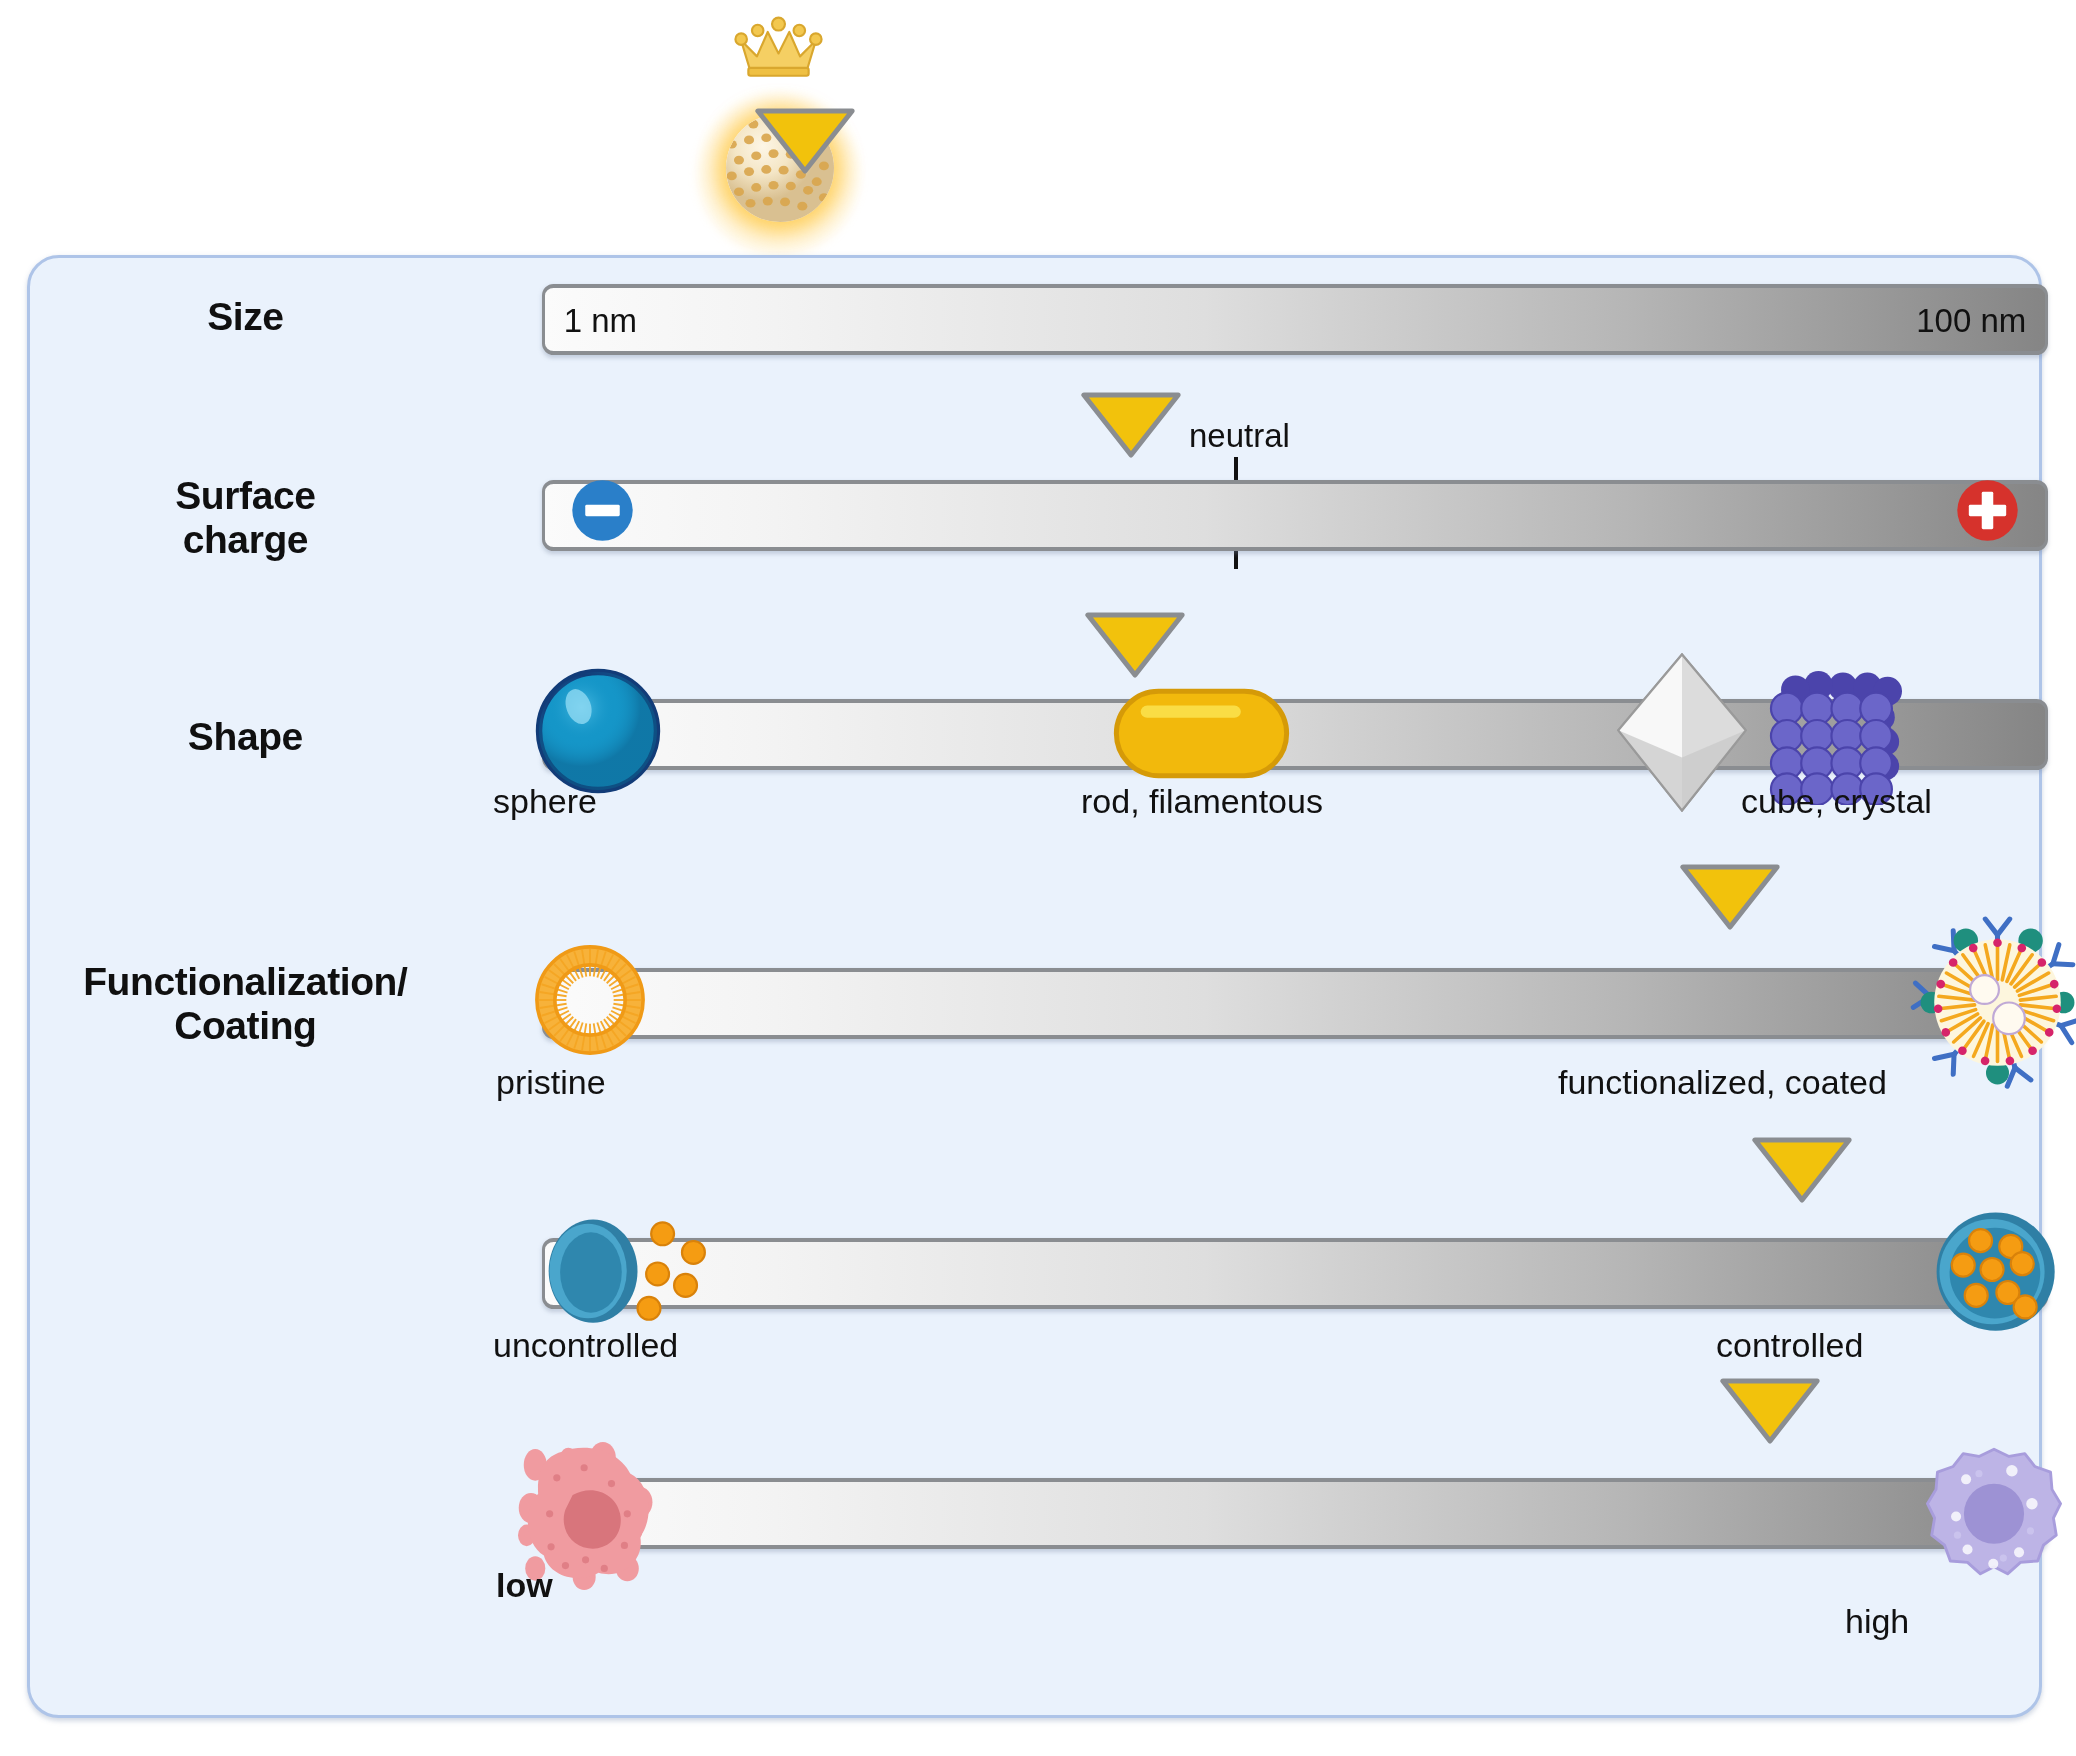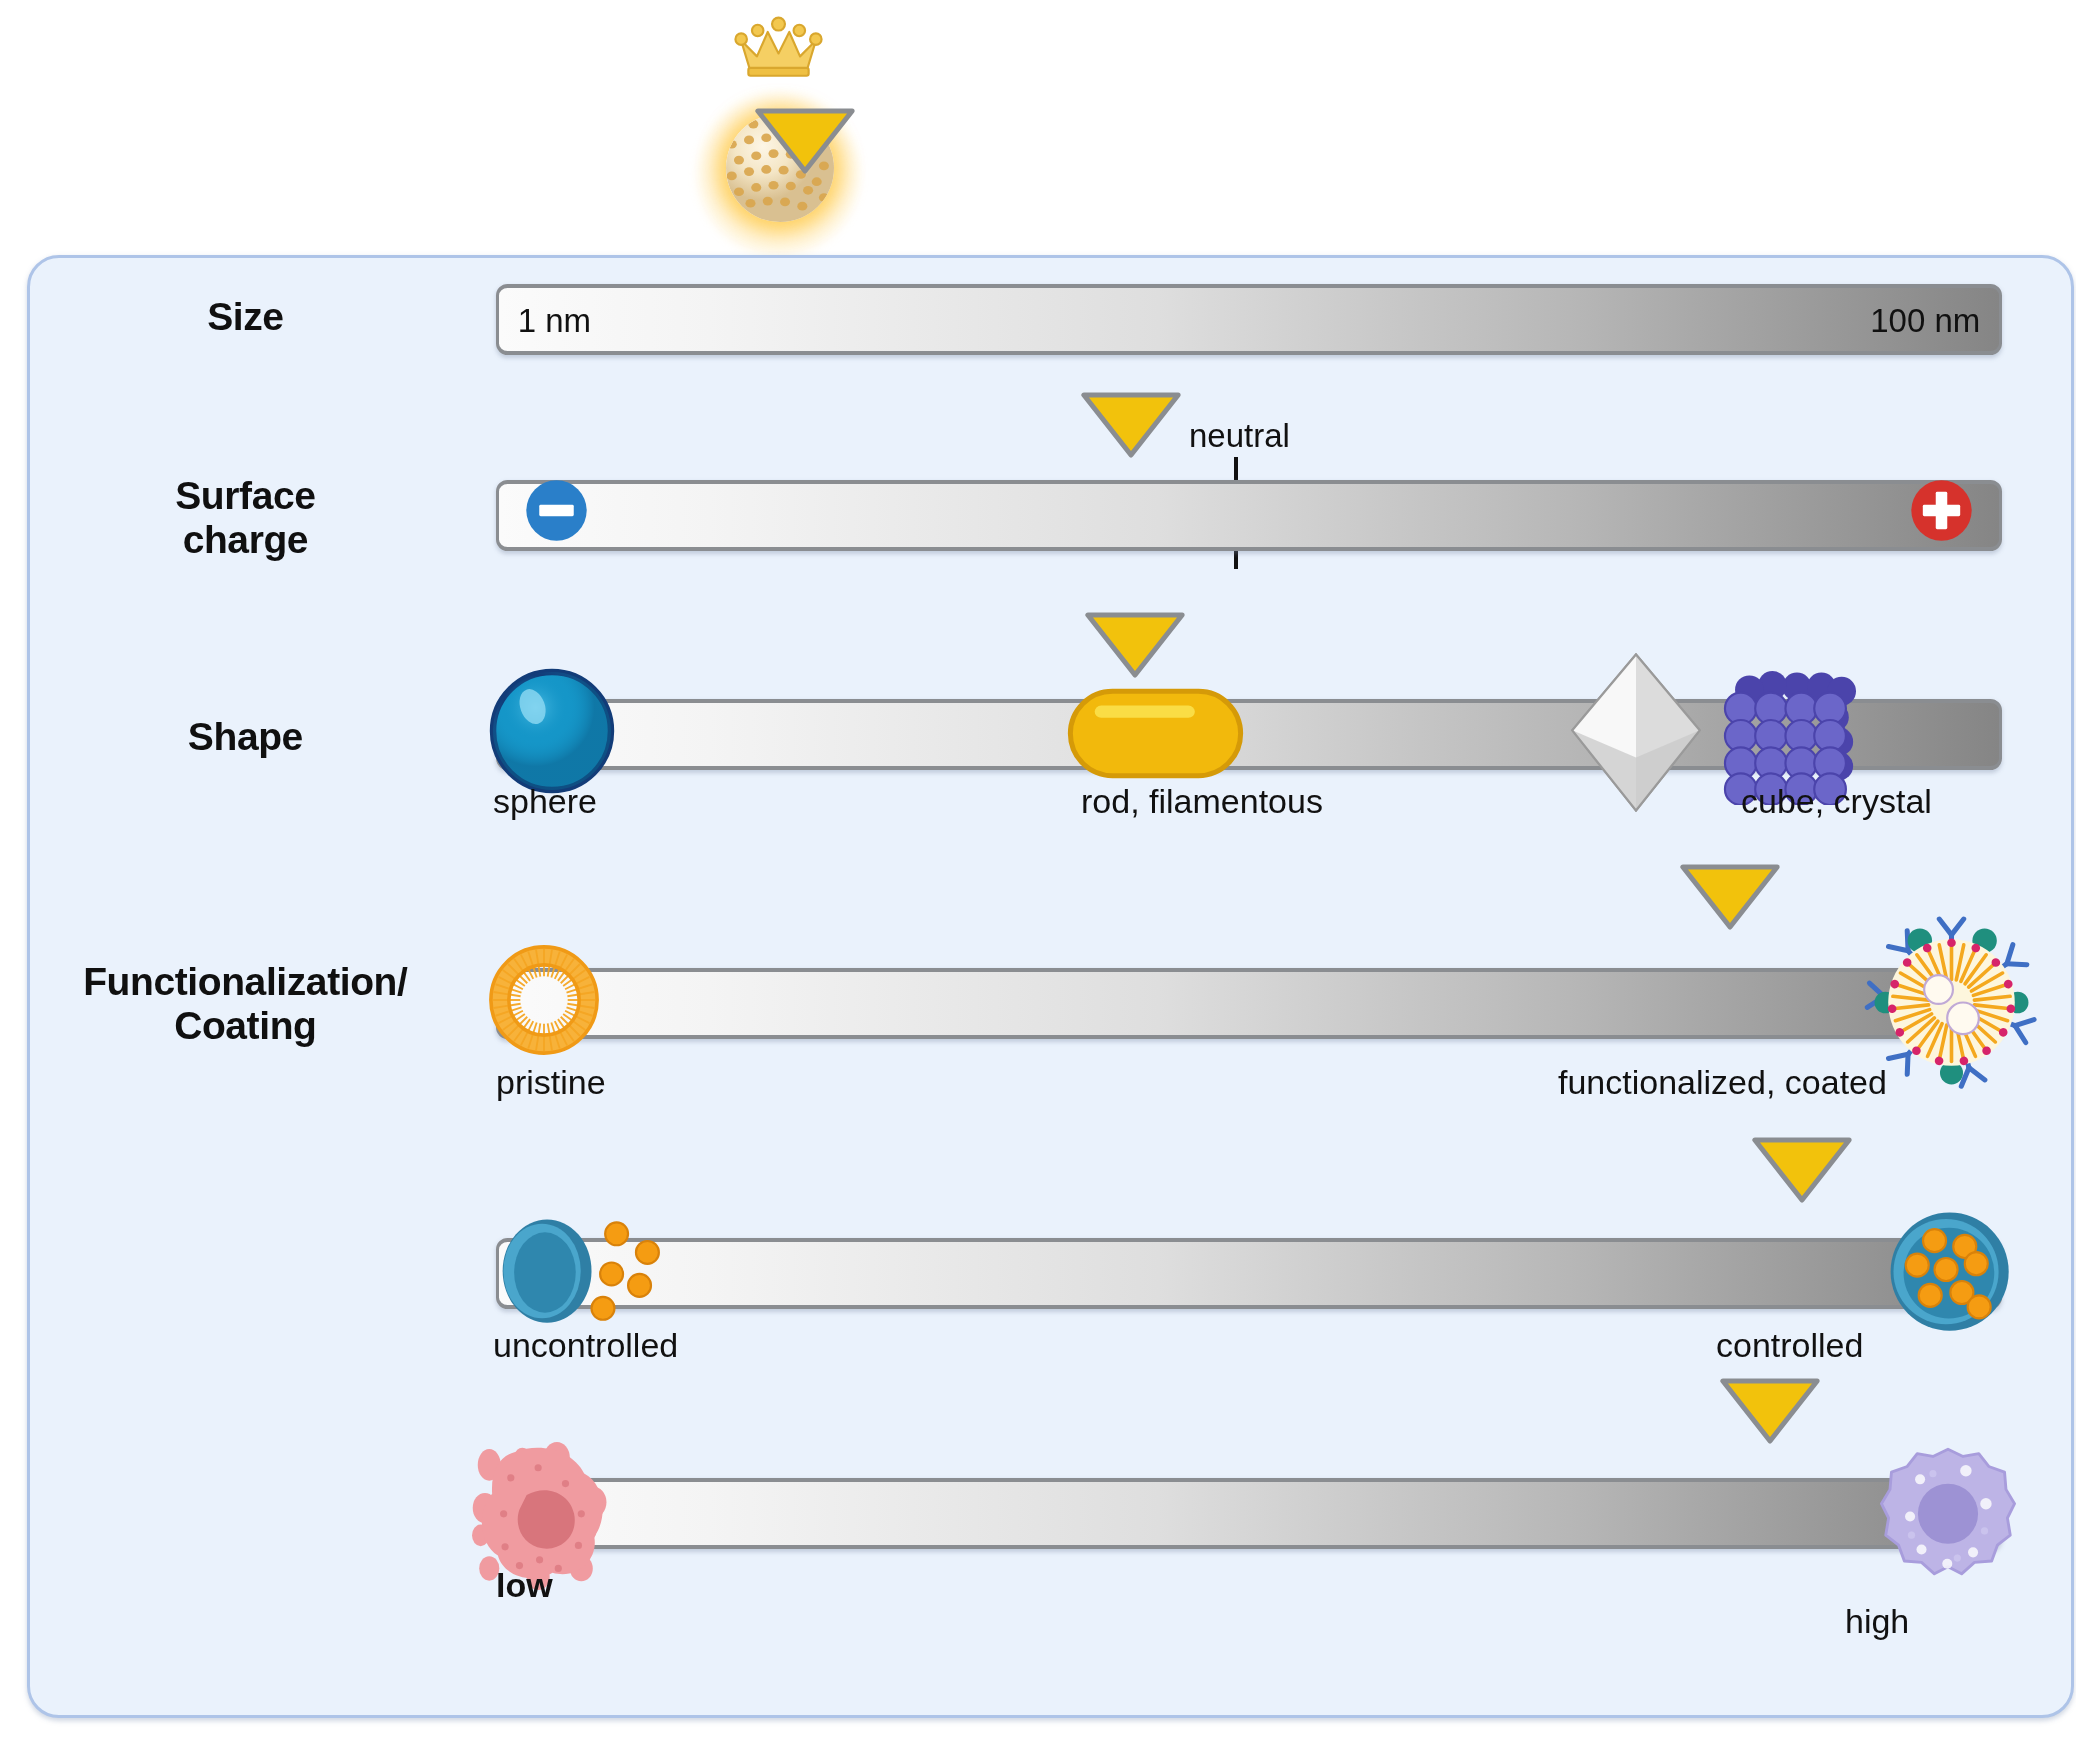--- a/index.html
+++ b/index.html
@@ -10,30 +10,30 @@
         filter:blur(4.3px);}
   .np-hero{position:absolute;left:52px;top:108px;width:108px;height:108px;border-radius:50%;
         background:radial-gradient(circle at 34% 30%, #fdf3de 0%, #f6e7c8 48%, #e4cfa4 86%, #d4bb8a 100%);
         box-shadow:0 0 18.7px 8.6px rgba(255,193,46,.55);overflow:hidden;}
   .np-hero svg{display:block;}
   .crown{position:absolute;left:60px;top:10px;width:89px;height:75px;}
 
   
   .panel{position:absolute;left:27px;top:255px;width:2009px;height:1457px;
         background:#eaf2fc;border:3.6px solid #aec4e8;border-radius:32px;
-        box-shadow:0 2.9px 5.7px rgba(120,140,175,.35);padding-left:32px;}
+        box-shadow:0 2.9px 5.7px rgba(120,140,175,.35);}
 
   
   .row{position:absolute;left:0;width:100%;}
   .rlabel{position:absolute;left:14.4px;width:402px;text-align:center;
         font-weight:bold;color:#101010;line-height:1.12;font-size:39px;letter-spacing:-0.4px;}
   .track{position:absolute;height:63px;border-radius:11.5px;
         box-shadow:0 2.9px 4.3px rgba(120,135,160,.35);}
   .grad-lr{background:linear-gradient(90deg,#fbfbfb 0%,#f4f4f4 14%,#dedede 44%,#b6b6b6 72%,#8e8e8e 95%,#858585 100%);
-        border-top:4.3px solid #8a8d91;border-bottom:4.3px solid #8a8d91;}
+        border-top:4.3px solid #8a8d91;border-bottom:4.3px solid #8a8d91;margin-left:46px;}
   .track-ends{border-left:3.6px solid #8a8d91;border-right:3.6px solid #8a8d91;}
   .endlabel{position:absolute;font-size:33px;color:#111;top:14.4px;}
   .marker-wrap{position:absolute;width:100px;height:66px;}
   .marker-wrap svg{display:block;}
 
   .capt{position:absolute;font-size:34px;color:#111;white-space:nowrap;}
   .neutral-tick{position:absolute;width:3.6px;background:#111;}
   .neutral-text{position:absolute;font-size:33px;color:#111;}
 
   .icon-abs{position:absolute;}

